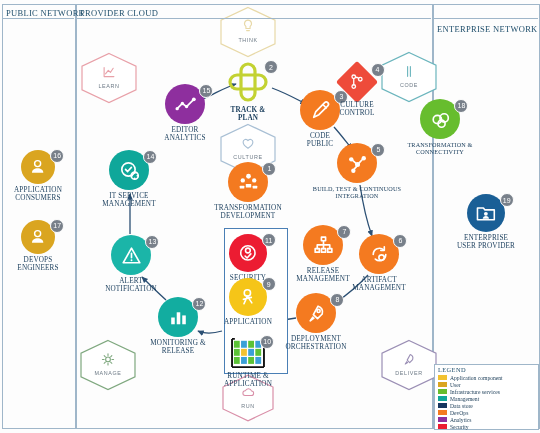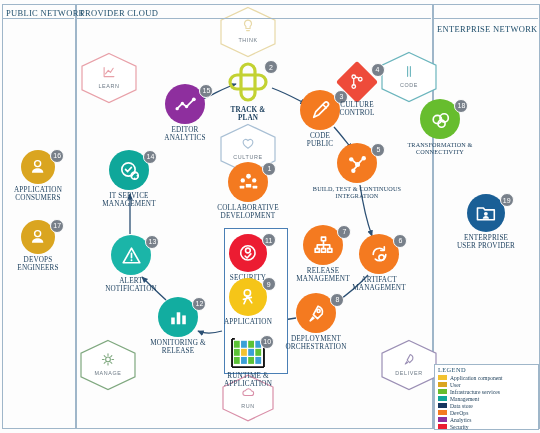--- a/index.html
+++ b/index.html
@@ -316,21 +316,21 @@
           <svg width="25" height="25" viewBox="0 0 24 24">
             <circle cx="12" cy="6" r="2.3" fill="#ffffff"></circle>
             <circle cx="6.5" cy="10" r="2.1" fill="#ffffff"></circle>
             <circle cx="17.5" cy="10" r="2.1" fill="#ffffff"></circle>
             <rect x="9.4" y="13.5" width="5.2" height="3.2" rx=".5" fill="#ffffff"></rect>
             <rect x="3.6" y="15" width="4.4" height="2.8" rx=".5" fill="#ffffff"></rect>
             <rect x="16" y="15" width="4.4" height="2.8" rx=".5" fill="#ffffff"></rect>
           </svg>
         </div>
         <div class="caption" style="top: 22px;">
-          <div>COLLABORATIVE</div>
+          <div>TRANSFORMATION</div>
           <div>DEVELOPMENT</div>
         </div>
         <div class="badge" style="left: 14.4px; top: -20.4px;">1</div>
       </div>
       <div class="node" style="left: 129px; top: 170px;">
         <div class="shape circle" style="width: 40px; height: 40px; background: rgb(15, 167, 154);">
           <svg width="25" height="25" viewBox="0 0 24 24">
             <circle cx="11" cy="11" r="6.4" stroke="#ffffff" fill="none" stroke-width="1.6" stroke-linecap="round" stroke-linejoin="round"></circle>
             <path d="M8.2 11l2 2 3.6-4" stroke="#ffffff" fill="none" stroke-width="1.6" stroke-linecap="round" stroke-linejoin="round"></path>
             <circle cx="17" cy="17" r="3.4" stroke="#ffffff" fill="none" stroke-width="1.6" stroke-linecap="round" stroke-linejoin="round"></circle>

